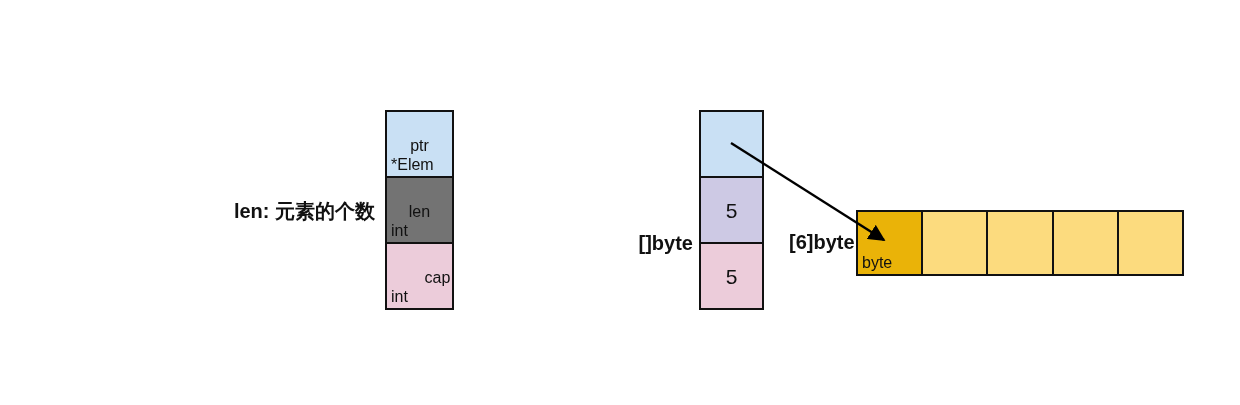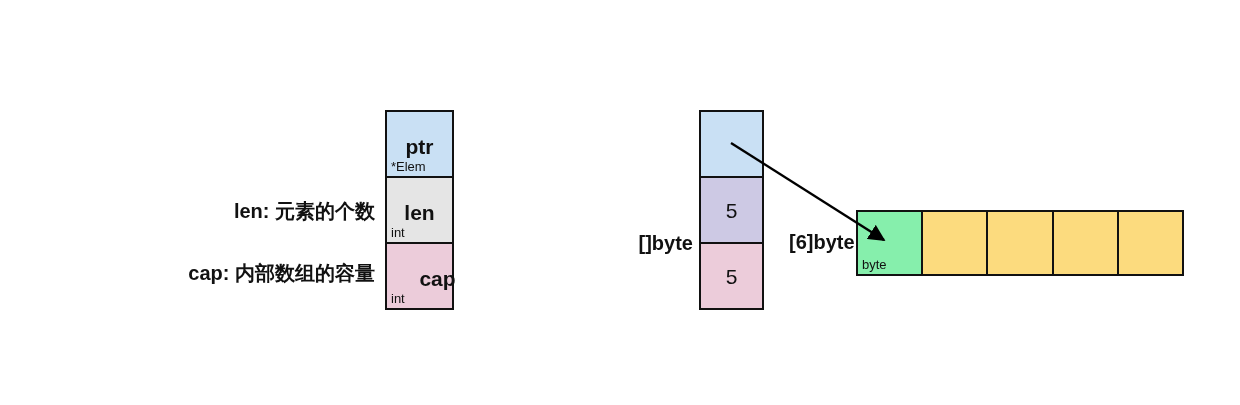--- a/index.html
+++ b/index.html
@@ -35,34 +35,34 @@
   .struct-right { left: 699px; top: 110px; width: 65px; height: 200px; }
   .struct-cell {
     position: relative;
     flex: 1;
     display: flex;
     align-items: center;
     justify-content: center;
   }
   .struct-cell + .struct-cell { border-top: 2px solid #111111; }
   .field-name {
-    font-size: 21px;
-    font-weight: bold;
+    font-size: 16px;
+    font-weight: normal;
     line-height: 1;
     transform: translateY(2px);
   }
   .field-value {
     font-size: 21px;
     line-height: 1;
   }
   .type-label {
     position: absolute;
     left: 4px;
     bottom: 2px;
-    font-size: 13px;
+    font-size: 16px;
     font-weight: normal;
   }
   .backing-array {
     position: absolute;
     left: 856px;
     top: 210px;
     width: 328px;
     height: 66px;
     border: 2px solid #111111;
     display: flex;
@@ -75,28 +75,27 @@
     width: 1240px; height: 405px;
     pointer-events: none;
   }
 </style>
 </head>
 <body>
 
 <div class="canvas">
 
   <div class="side-label len-label">len: 元素的个数</div>
-  <div class="side-label cap-label">cap: 内部数组的容量</div>
 
   <div class="struct-col struct-left">
     <div class="struct-cell" style="background: rgb(201, 224, 244);">
       <span class="field-name">ptr</span>
       <span class="type-label">*Elem</span>
     </div>
-    <div class="struct-cell" style="background: #e5e5e5;">
+    <div class="struct-cell" style="background: #737373;">
       <span class="field-name">len</span>
       <span class="type-label">int</span>
     </div>
     <div class="struct-cell" style="background: rgb(236, 204, 218); padding-left: 36px;">
       <span class="field-name">cap</span>
       <span class="type-label">int</span>
     </div>
   </div>
 
   <div class="side-label byte-label">[]byte</div>
@@ -109,21 +108,21 @@
       <span class="field-value">5</span>
     </div>
     <div class="struct-cell" style="background: rgb(236, 204, 218);">
       <span class="field-value">5</span>
     </div>
   </div>
 
   <div class="side-label array-label">[6]byte</div>
 
   <div class="backing-array">
-    <div class="array-cell" style="background: #86efac;">
+    <div class="array-cell" style="background: #eab308;">
       <span class="type-label">byte</span>
     </div>
     <div class="array-cell" style="background: rgb(252, 219, 126);"></div>
     <div class="array-cell" style="background: rgb(252, 219, 126);"></div>
     <div class="array-cell" style="background: rgb(252, 219, 126);"></div>
     <div class="array-cell" style="background: rgb(252, 219, 126);"></div>
   </div>
 
   <svg class="arrow-overlay" viewBox="0 0 1240 405" xmlns="http://www.w3.org/2000/svg">
     <defs>

